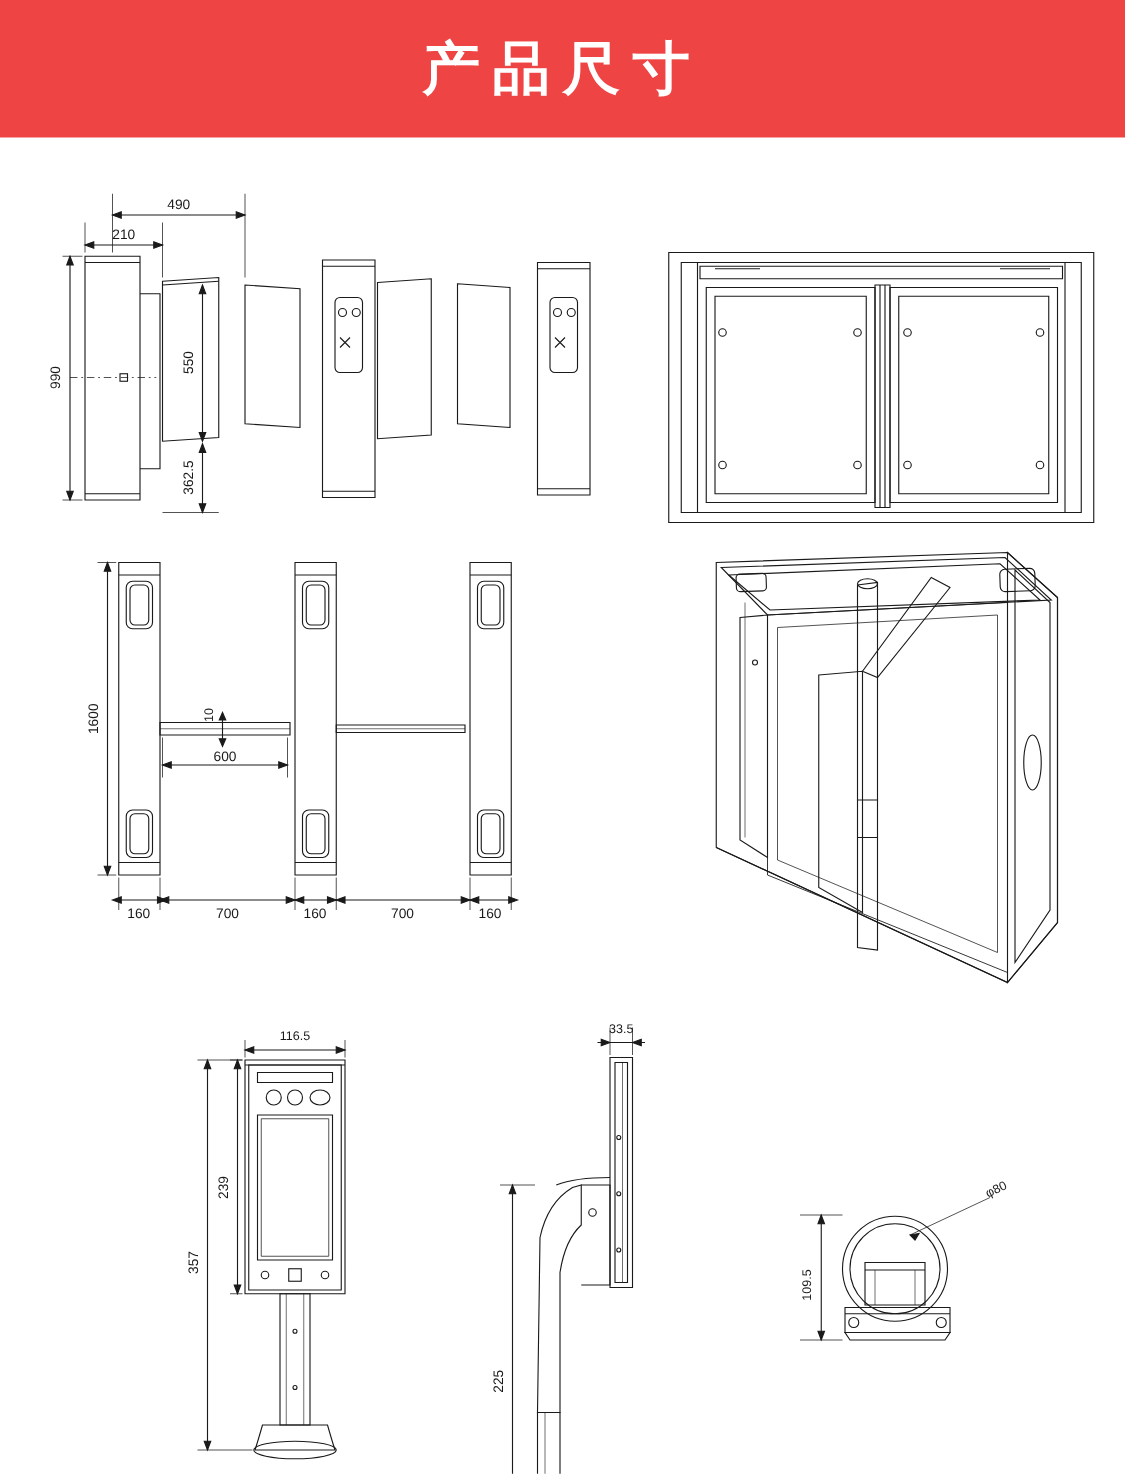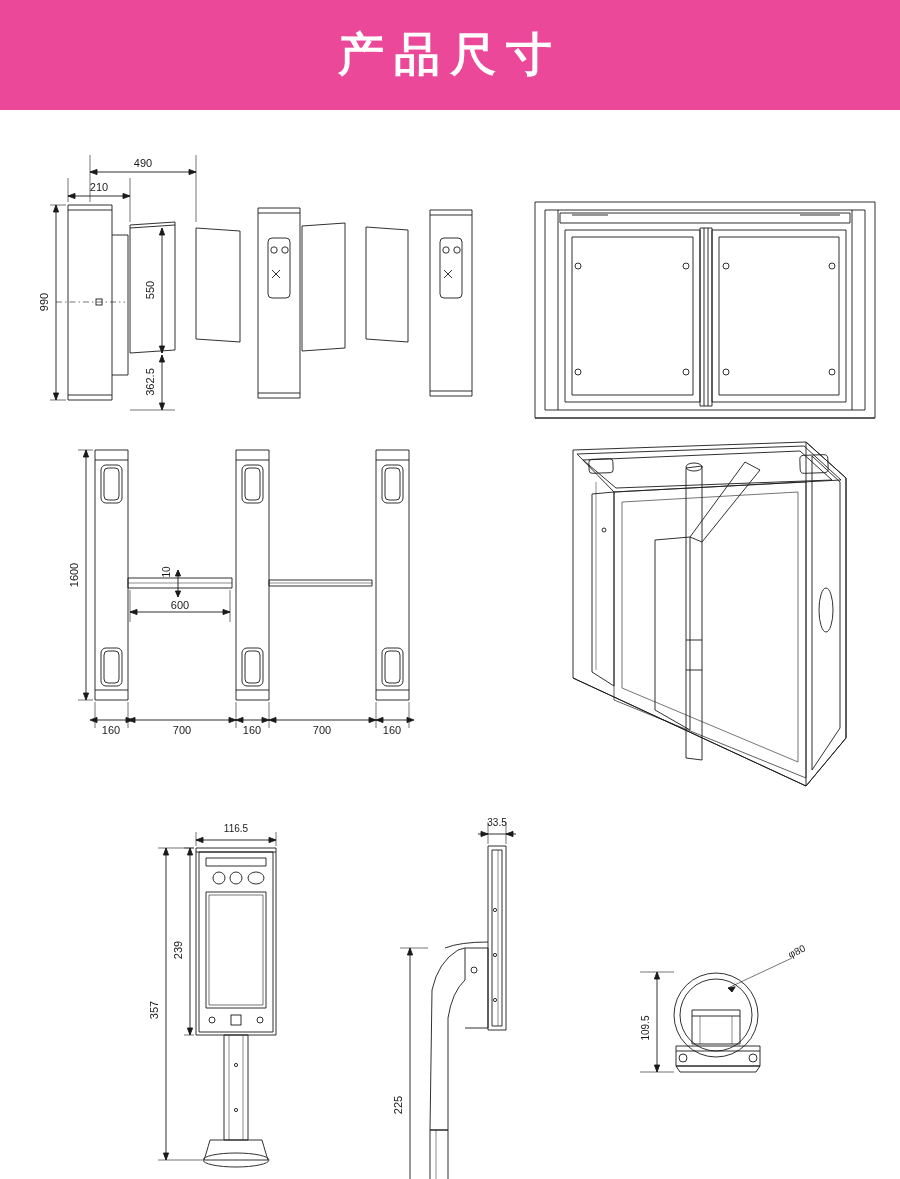--- a/index.html
+++ b/index.html
@@ -19,21 +19,21 @@
     width: 900px;
     height: 1179px;
     background: #ffffff;
   }
   
   .header {
     position: absolute;
     left: 0; top: 0;
     width: 900px;
     height: 110px;
-    background: #ec4899;
+    background: #ef4444;
     display: flex;
     align-items: center;
     justify-content: center;
   }
   .header-title {
     color: #ffffff;
     font-size: 46px;
     font-weight: bold;
     letter-spacing: 10px;
     font-family: "DejaVu Sans", "Liberation Sans", sans-serif;

